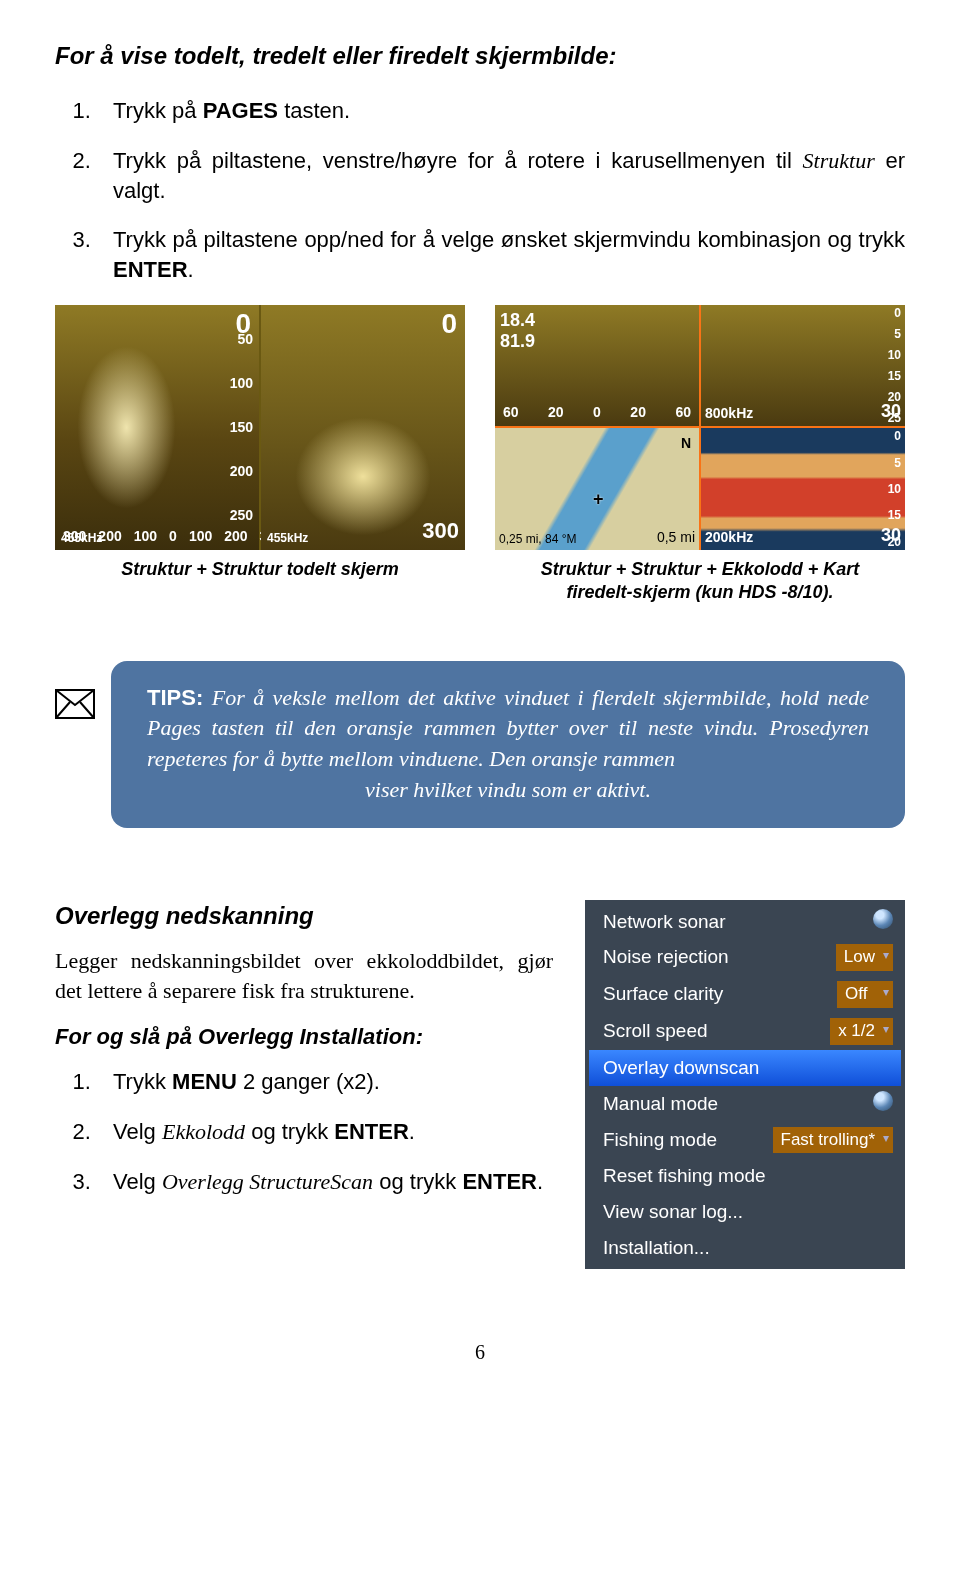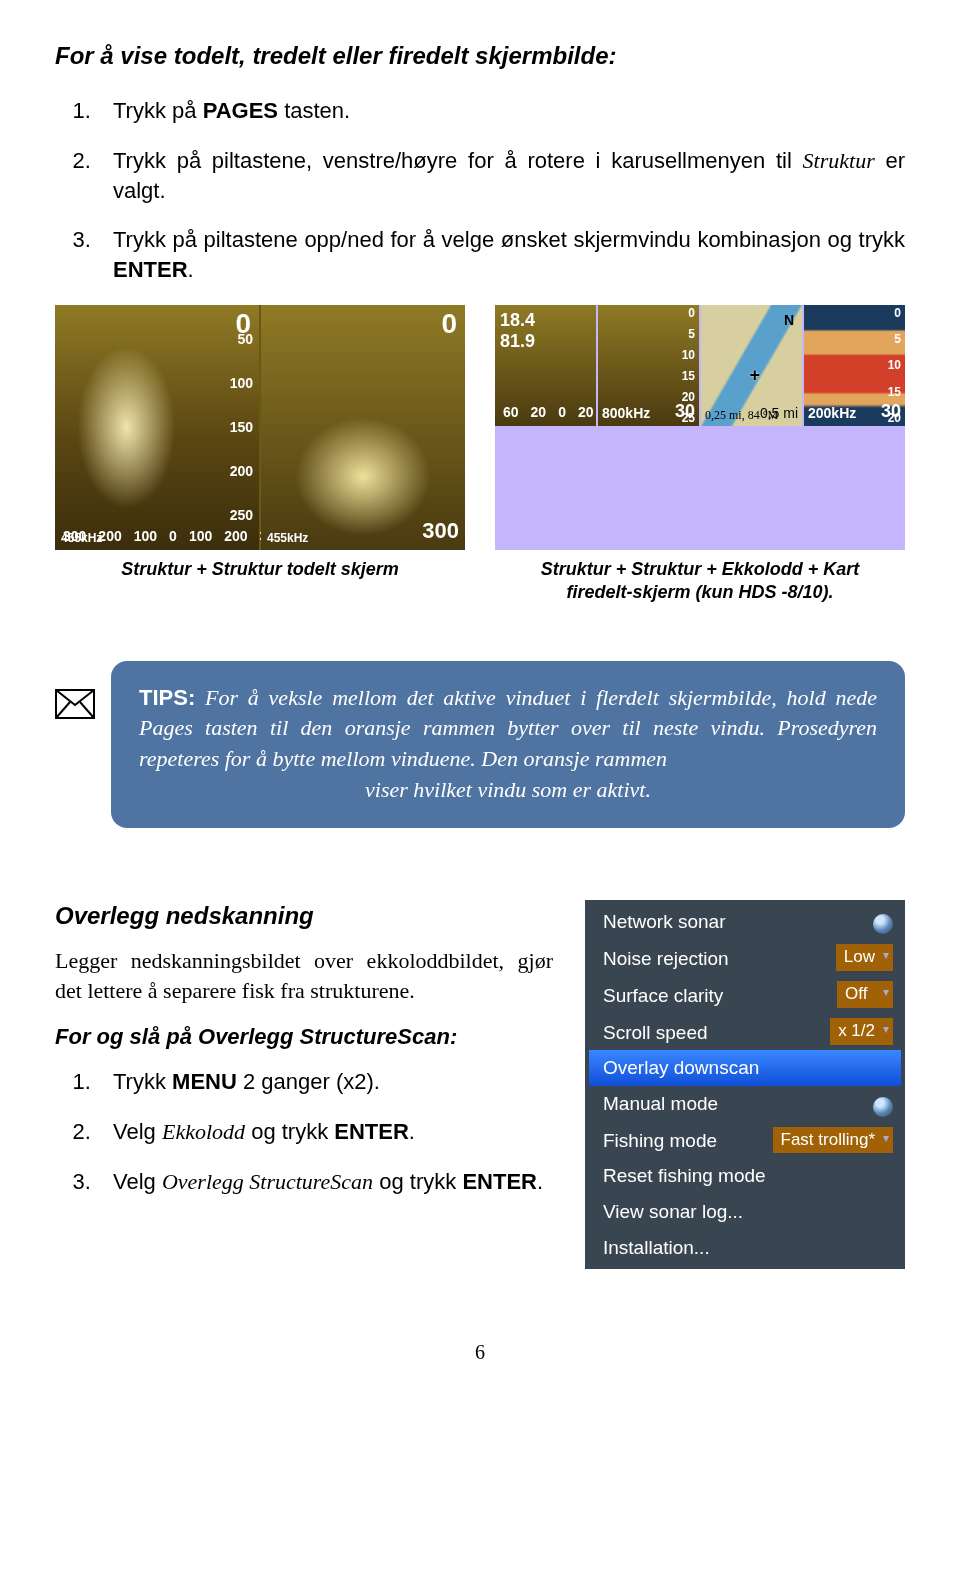--- a/index.html
+++ b/index.html
@@ -73,35 +73,35 @@
   }
   .sonar-pane .bl { position:absolute; left:6px; bottom:4px; font-weight:bold; font-size:18px; }
   .sonar-pane .br { position:absolute; right:6px; bottom:4px; font-weight:bold; font-size:18px; }
   .sonar-bottom-scale {
     position:absolute; left:0; right:0; bottom:4px;
     display:flex; justify-content:space-between; padding:0 8px;
     font-weight:bold; font-size:18px;gap:12px;
   }
 
   .quad-box {
-    width:100%; height:245px; background:#c4b5fd;
-    display:grid; grid-template-columns:1fr 1fr 1fr 1fr; grid-template-rows:1fr 1fr; gap:2px;
+    width:100%; height:245px; background:#f97316;
+    display:grid; grid-template-columns:1fr 1fr; grid-template-rows:1fr 1fr; gap:2px;
   }
   .quad-pane { position:relative; background:linear-gradient(#8f7a25,#4a3a10); color:#fff; font-size:13px; }
   .quad-pane .hdr { position:absolute; top:3px; left:5px; font-weight:bold; font-size:18px; }
   .quad-pane .r { position:absolute; top:0; right:4px; bottom:0; display:flex; flex-direction:column; justify-content:space-between; font-weight:bold; font-size:12px; text-align:right; }
   .quad-pane .bl { position:absolute; left:4px; bottom:3px; font-size:14px; font-weight:bold; }
   .quad-pane .br { position:absolute; right:4px; bottom:3px; font-size:14px; font-weight:bold; }
   .map-pane {
     background: linear-gradient(120deg,#d7cfa0 40%,#5aa0cc 42%,#5aa0cc 58%,#d7cfa0 60%);
     color:#000;
   }
   .map-pane .compass { position:absolute; top:6px; right:8px; font-size:14px; font-weight:bold; }
   .map-pane .plus { position:absolute; top:48%; left:48%; font-weight:bold; font-size:18px; color:#000; text-shadow:0 0 2px #fff; }
-  .map-pane .bll { position:absolute; left:4px; bottom:3px; font-size:12px;font-family:Liberation Serif, serif; }
+  .map-pane .bll { position:absolute; left:4px; bottom:3px; font-size:12px; }
   .map-pane .brr { position:absolute; right:4px; bottom:3px; font-size:14px; }
   .ech-pane {
     background:
       linear-gradient(#1a3a5e 0 20%, #e1a55c 22% 40%, #d2402a 42% 72%, #e1a55c 74% 82%, #1a3a5e 85%);
   }
 
   
   .tips-wrap {
     display:flex;
     align-items:flex-start;
@@ -111,21 +111,21 @@
   .tips-icon {
     width: 40px; height: 30px;
     margin-top: 28px;
     flex-shrink:0;
   }
   .tips-box {
     flex:1 1 auto;
     background: #4f74a1;
     color:#fff;
     border-radius: 16px;
-    padding: 22px 28px;
+    padding: 22px 36px;
     font-family: Georgia, 'Times New Roman', serif;
     font-size: 22px;
     line-height:1.4;
     text-align: justify;
   }
   .tips-box .last { text-align:center; }
   .tips-label { font-weight:bold; font-family: Arial, sans-serif; font-style:normal; }
   .tips-body { font-style: italic; }
 
   
@@ -158,21 +158,21 @@
   .menu {
     width: 320px;
     background:#3a4552;
     color:#fff;
     font-family: Arial, sans-serif;
     font-size:19px;
     padding:4px;
     flex-shrink:0;
   }
   .menu-row {
-    display:flex; justify-content:space-between; align-items:flex-end;
+    display:flex; justify-content:space-between; align-items:flex-start;
     padding:5px 8px 5px 14px;
     white-space:nowrap;
   }
   .menu-row.sel { background:linear-gradient(#3a87ff,#0f4fd8); }
   .menu-val {
     background:#a16207;
     padding:2px 18px 2px 8px;
     font-size:17px;
     position:relative;
     min-width:56px;
@@ -299,21 +299,21 @@
   <div class="tips-box">
     <span class="tips-body"><span class="tips-label">TIPS:</span><span> For å veksle mellom det aktive vinduet i flerdelt skjermbilde, hold nede Pages tasten til den oransje rammen bytter over til neste vindu. Prosedyren repeteres for å bytte mellom vinduene. Den oransje rammen</span></span>
     <div class="tips-body last">viser hvilket vindu som er aktivt.</div>
   </div>
 </div>
 
 <div class="two-col">
   <div class="left">
     <div class="subhead">Overlegg nedskanning</div>
     <div class="bodytxt">Legger nedskanningsbildet over ekkoloddbildet, gjør det lettere å separere fisk fra strukturene.</div>
-    <div class="subhead2">For og slå på Overlegg StructureScan:</div>
+    <div class="subhead2">For og slå på Overlegg Installation:</div>
     <ol class="ol" style="margin-bottom:0">
       <li>
         <span>Trykk </span><b>MENU</b><span> 2 ganger (x2).</span>
       </li>
       <li>
         <span>Velg </span><span class="struk">Ekkolodd</span><span> og trykk </span><b>ENTER</b><span>.</span>
       </li>
       <li>
         <span>Velg  </span><span class="struk">Overlegg  StructureScan</span><span>  og  trykk </span><b>ENTER</b><span>.</span>
       </li>

